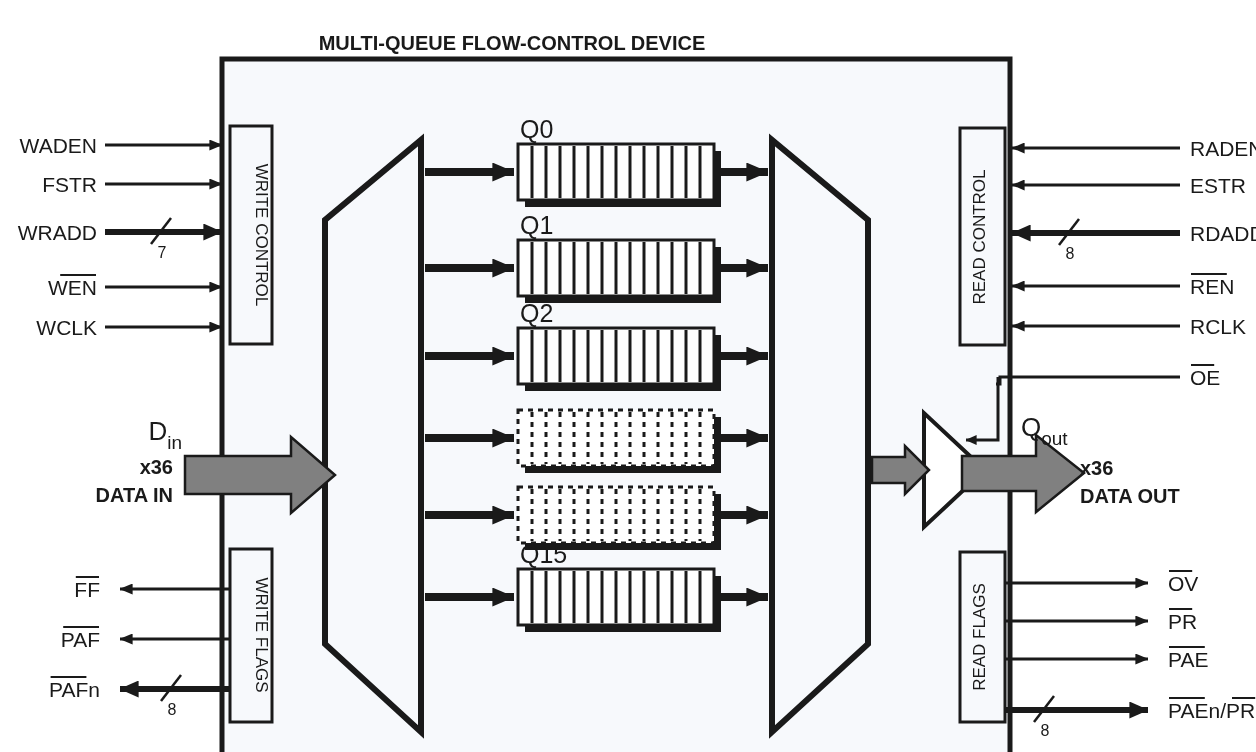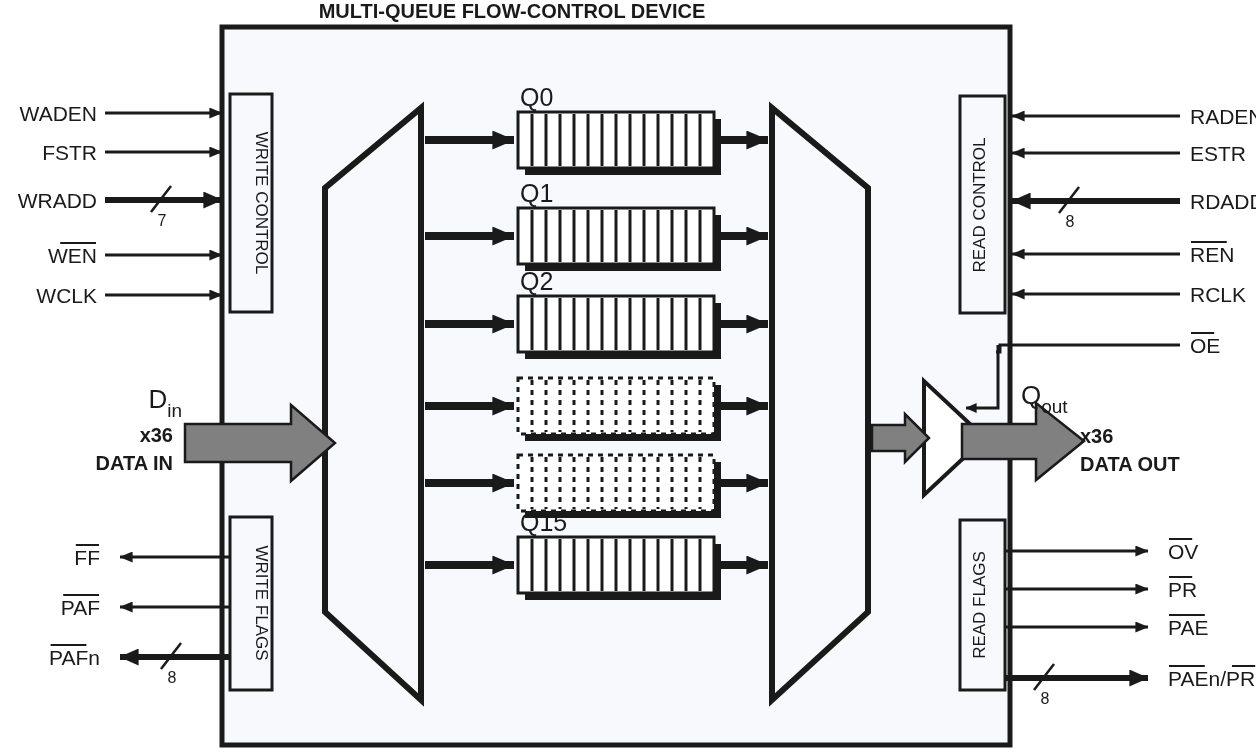--- a/index.html
+++ b/index.html
@@ -1,18 +1,18 @@
 <!DOCTYPE html>
 <html><head>
 <meta charset="utf-8">
 <style>
   html,body{margin:0;padding:0;background:#ffffff;}
   body{width:1256px;height:752px;overflow:hidden;
        font-family:"Liberation Sans","DejaVu Sans",sans-serif;}
-  #root{position:relative;width:1256px;height:592px;}
+  #root{position:relative;width:1256px;height:592px;margin-top:32px;}
   svg{position:absolute;left:0;top:0;}
   .lbl{font-family:"Liberation Sans","DejaVu Sans",sans-serif;fill:#1a1a1a;}
 </style>
 </head>
 <body>
 
 <div id="root">
   <svg width="1256" height="752" viewBox="0 0 1256 752">
     <defs>
       <marker id="ah" markerWidth="13" markerHeight="11" refX="12.6" refY="5.5" orient="auto" markerUnits="userSpaceOnUse">

